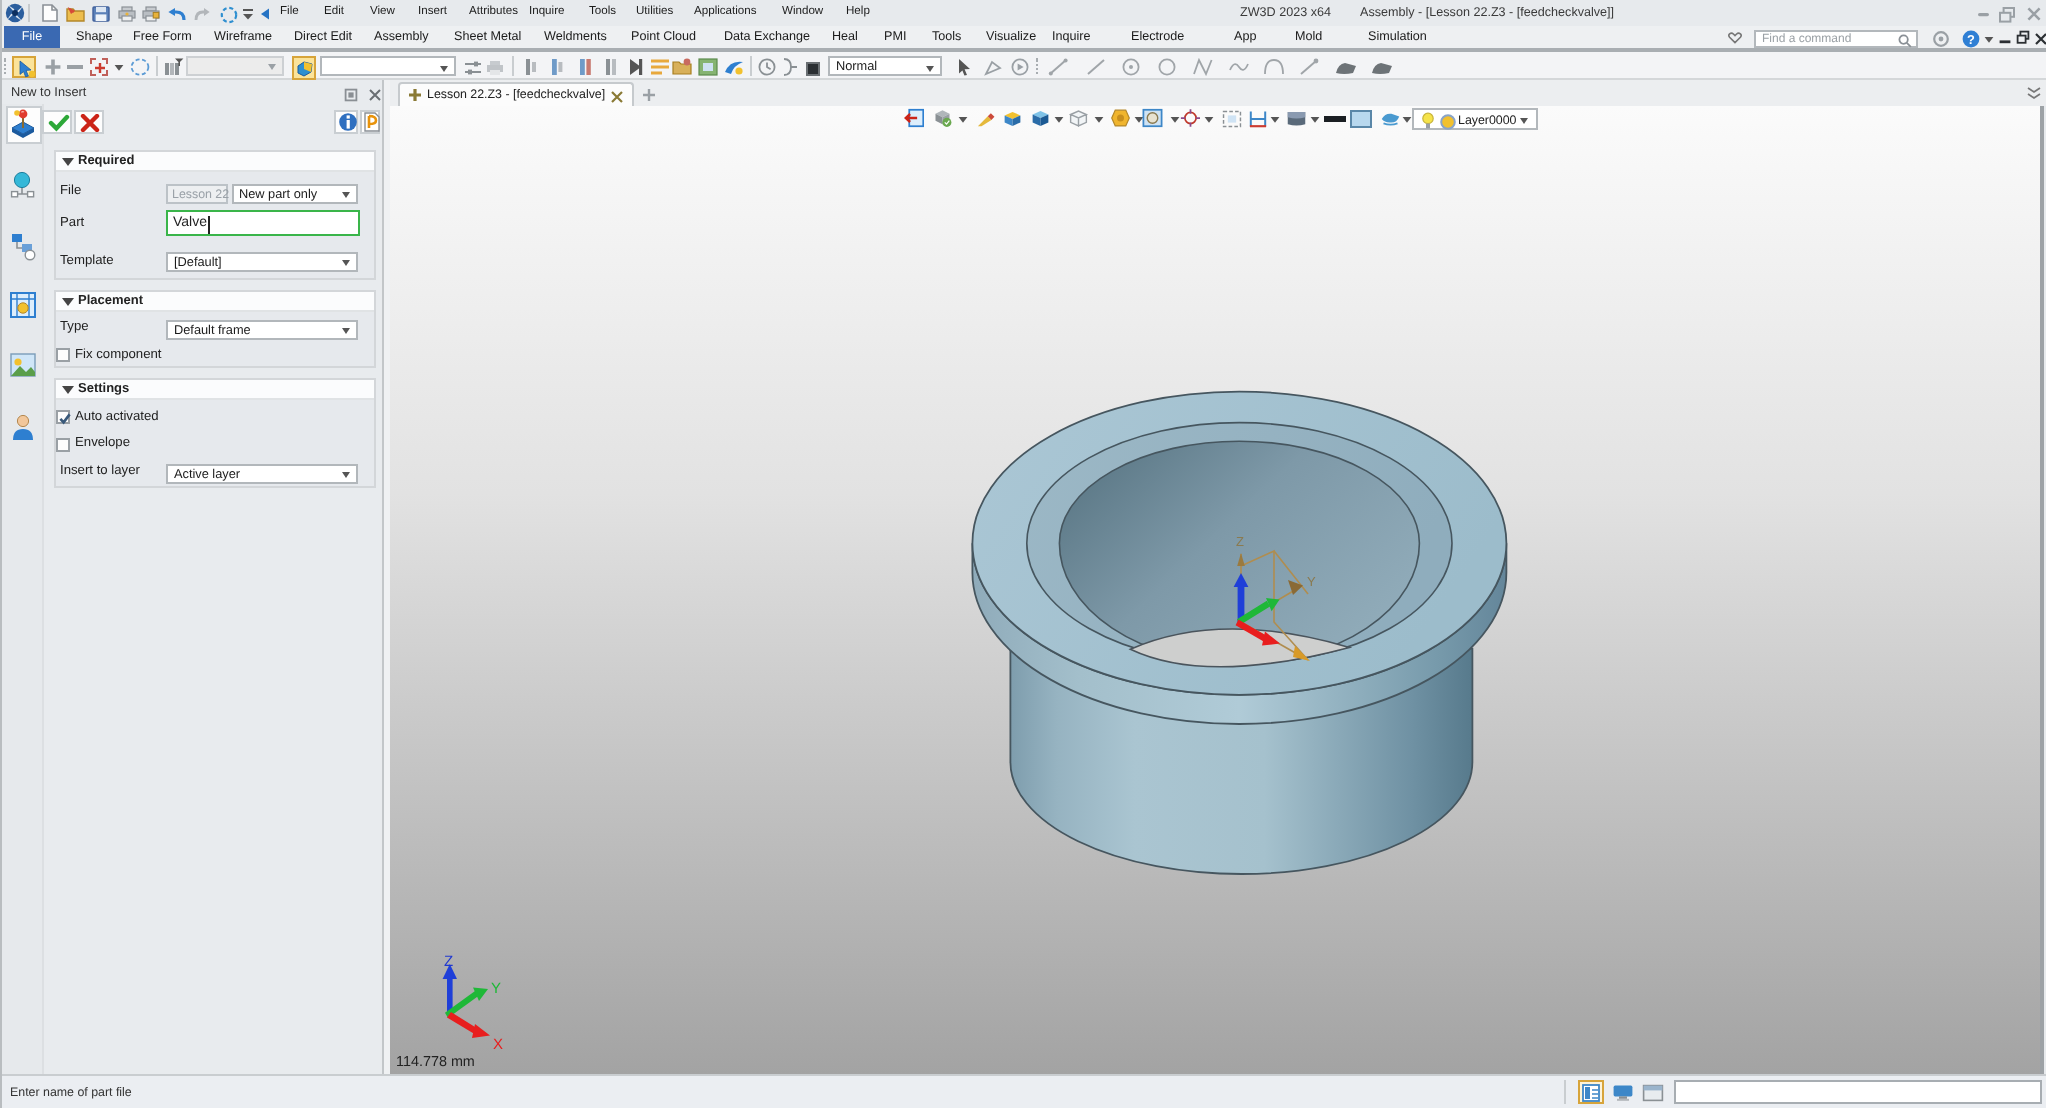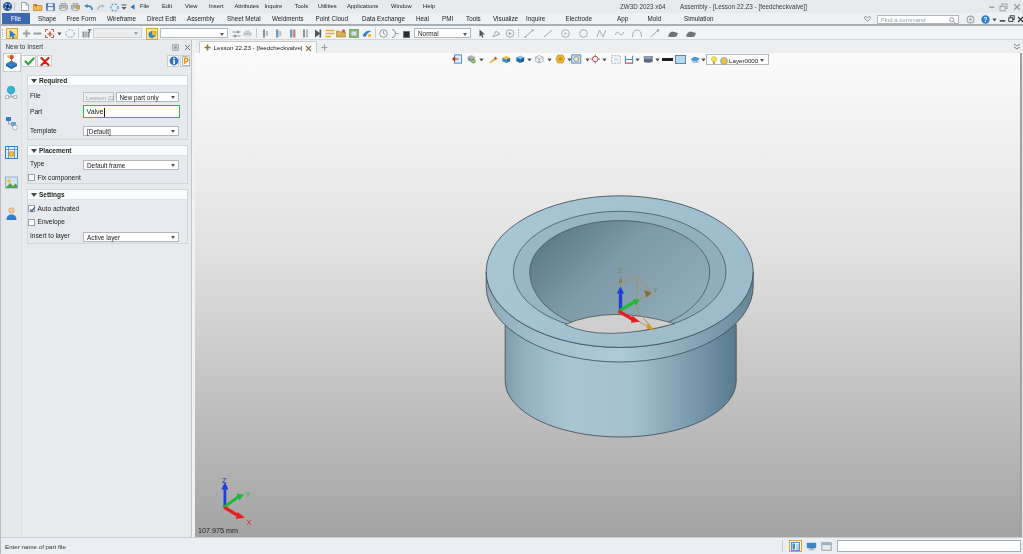--- a/index.html
+++ b/index.html
@@ -562,21 +562,21 @@
               <rect x="3" y="5.8" width="2" height="2.4" fill="#9aa0a5"></rect>
             </svg>
 
           <svg style="position:absolute;left:13px;top:1.5px" width="8" height="8" viewBox="0 0 8 8">
               <circle cx="4" cy="4" r="3.4" fill="#f2c12e" stroke="#8aa4c8" stroke-width="1"></circle>
             </svg>
           <span style="position:absolute;left:22.5px;top:2px;font-size:6.2px;color:#222;white-space:nowrap">Layer0000</span>
           <div style="position:absolute;right:3.5px;top:4px;width:0;height:0;border-left:2.5px solid transparent;border-right:2.5px solid transparent;border-top:3px solid #555"></div>
         </div>
       </div>
-      <div class="abs" style="left:3px;top:485.5px;font-size:7.2px;color:#222;white-space:nowrap">107.975 mm</div>
+      <div class="abs" style="left:3px;top:485.5px;font-size:7.2px;color:#222;white-space:nowrap">114.778 mm</div>
     </div>
   </div>
   <div class="abs" id="statusbar">
     <div class="abs" style="left:4px;top:4.5px;font-size:6.2px;color:#333;white-space:nowrap">Enter name of part file</div>
     <div class="abs" style="left:781px;top:2px;width:1px;height:12px;background:#c9cdd0"></div>
     <div class="abs" style="left:787.5px;top:2px;width:13px;height:12px;background:#fdf3d8;border:1px solid #d7a43a">
       <svg style="position:absolute;left:1.5px;top:1px" width="9" height="9" viewBox="0 0 9 9">
           <rect x="0.5" y="0.5" width="8" height="8" fill="#fff" stroke="#3d87c8" stroke-width="0.9"></rect>
           <rect x="1.5" y="1.5" width="2.5" height="6" fill="#3d87c8"></rect>
           <path d="M5 3 H8 M5 5 H8 M5 7 H8" stroke="#3d87c8" stroke-width="0.8"></path>

